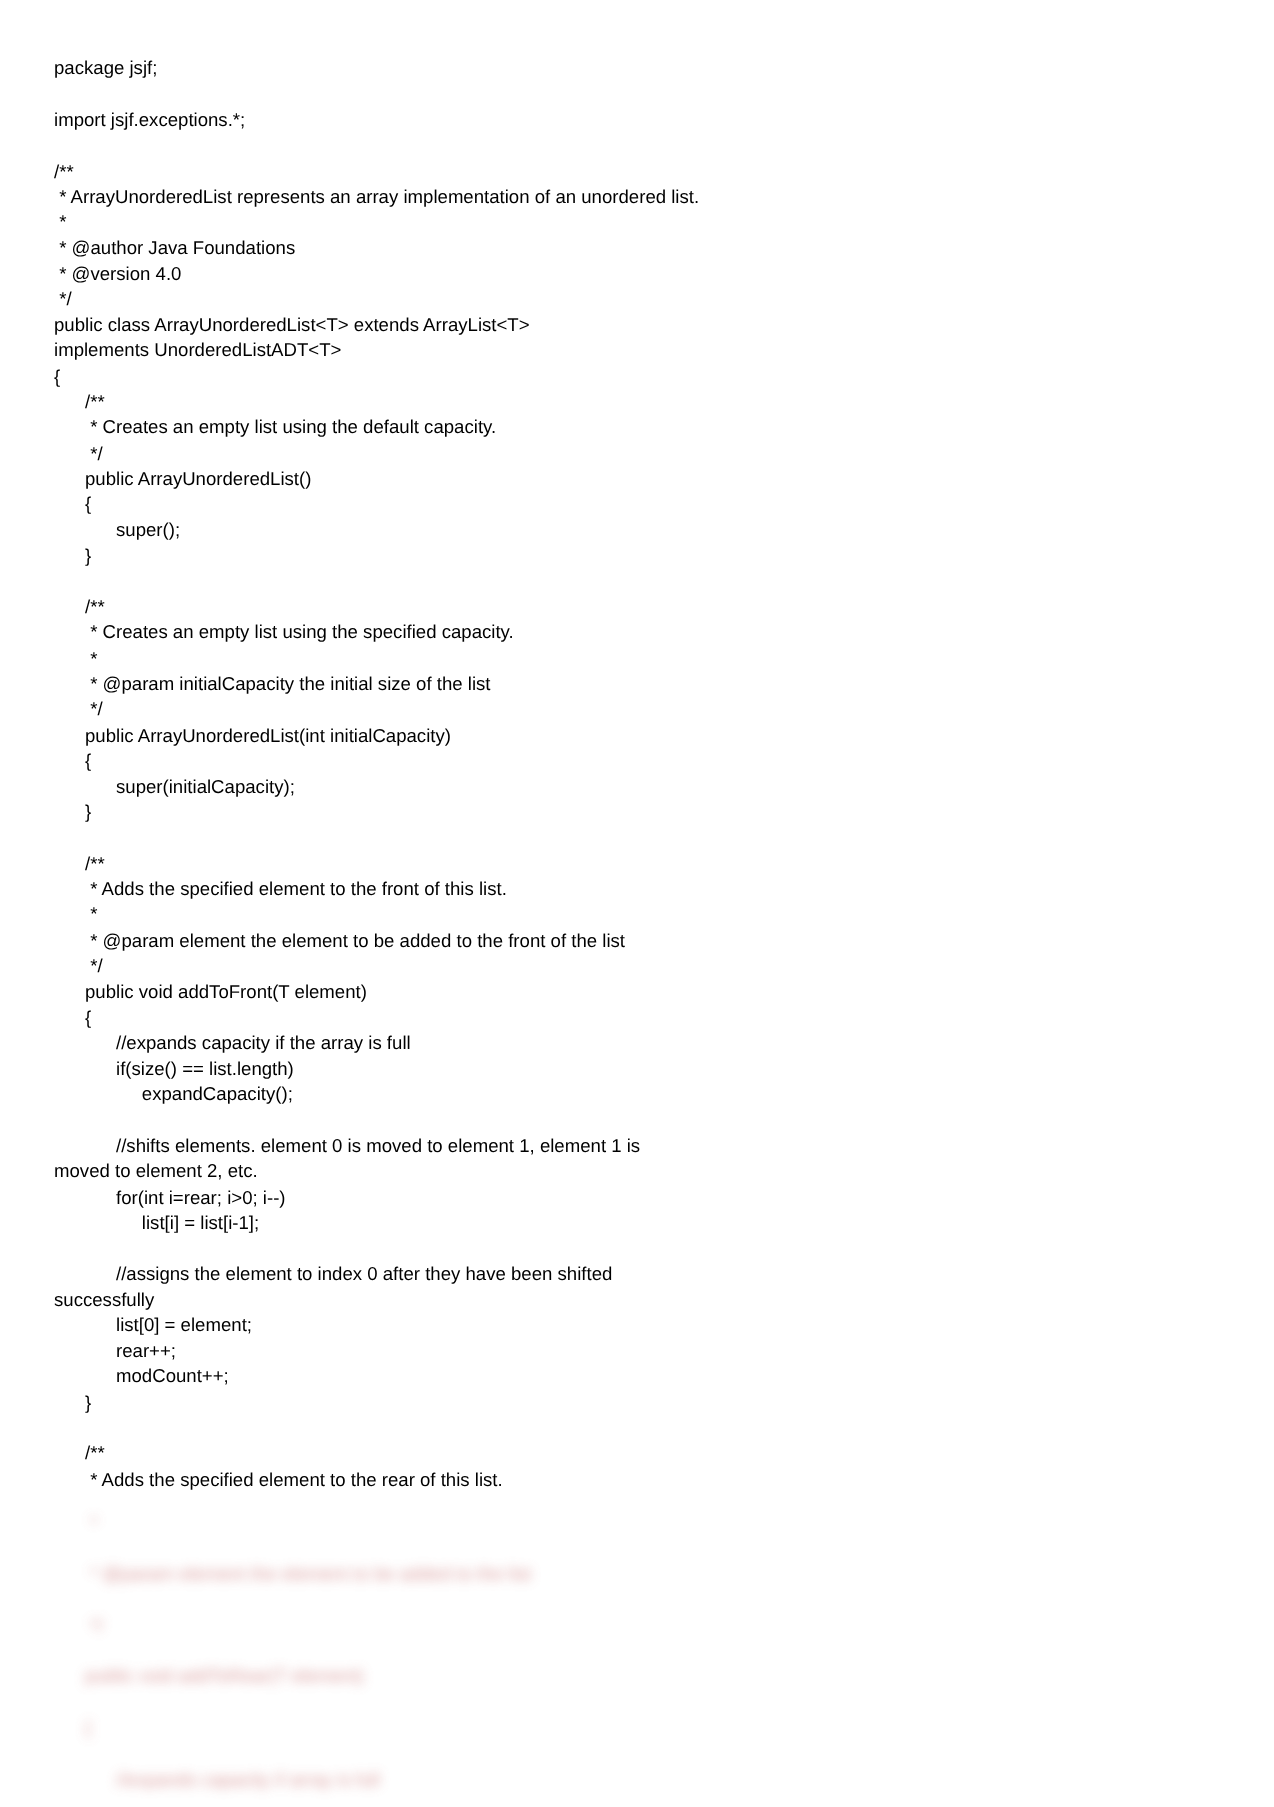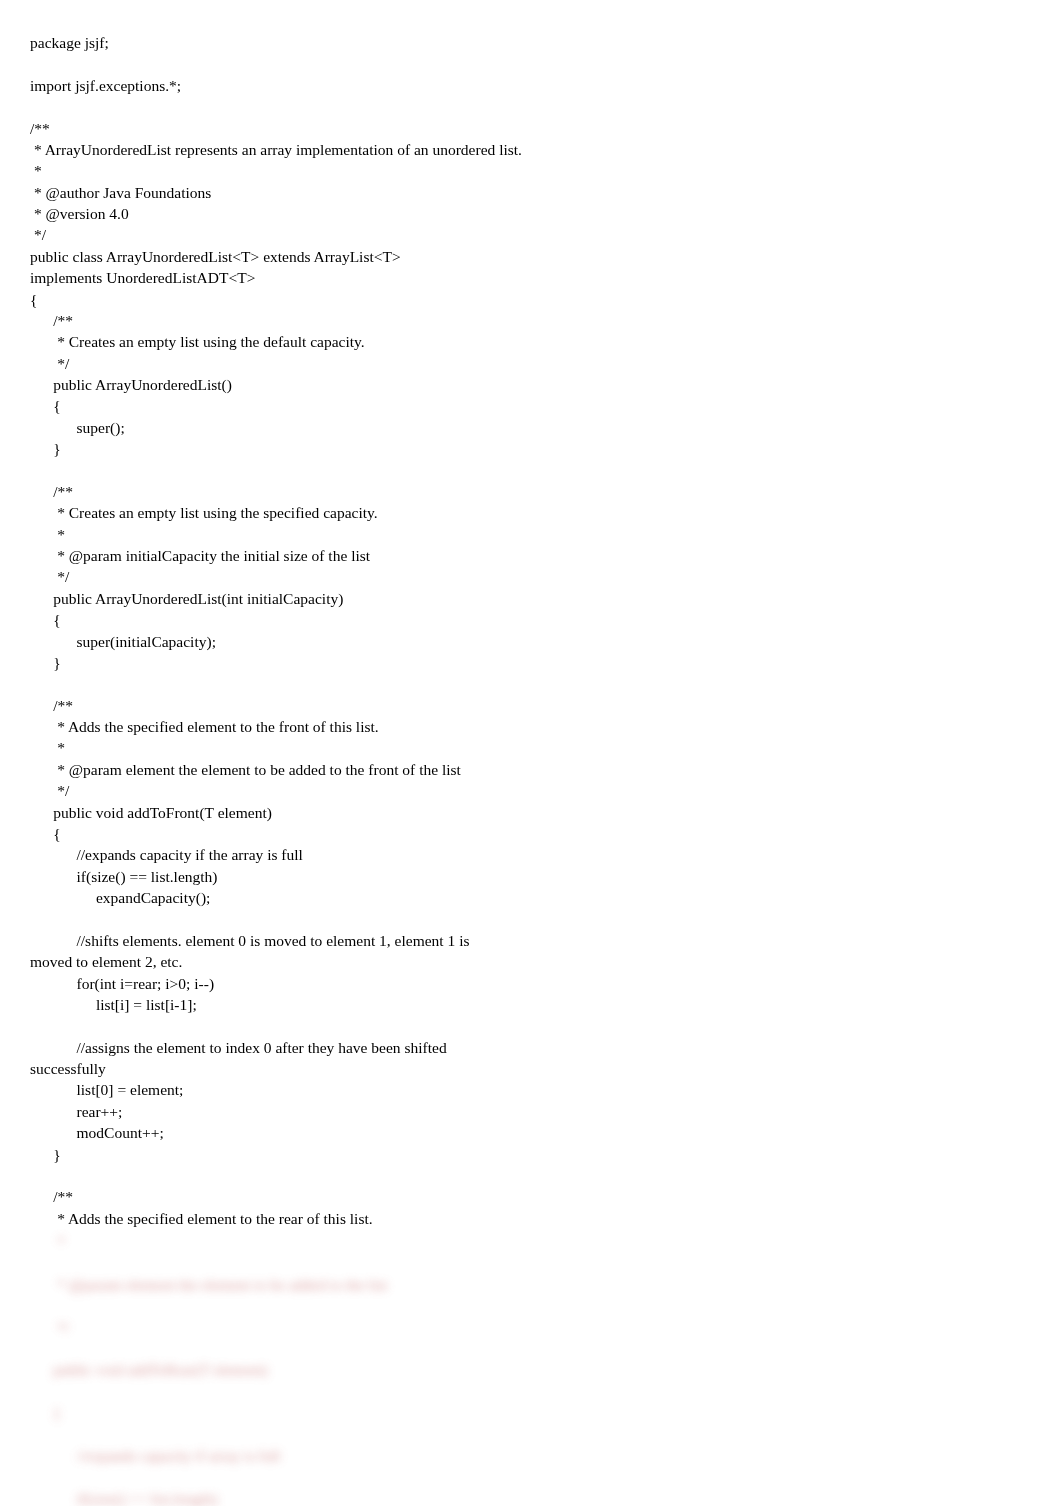--- a/index.html
+++ b/index.html
@@ -8,23 +8,23 @@
       width: 1062px;
       height: 1506px;
       font-family: "Courier New", Courier, monospace;
       font-size: 15.5px;
       line-height: 1.38;
       color: #000000;
       padding: 32px 30px;
       position: relative;
     }
     pre {
-      font-family: Liberation Serif, serif;
+      font-family: Liberation Sans, sans-serif;
       white-space: pre;
-      margin: 0;
+      margin: 15px;
     }
     .code-container {
       position: relative;
     }
     .blur-block {
       filter: blur(5px);
       color: #cc7a7a;
       opacity: 0.75;
       margin-top: 2px;
     }

